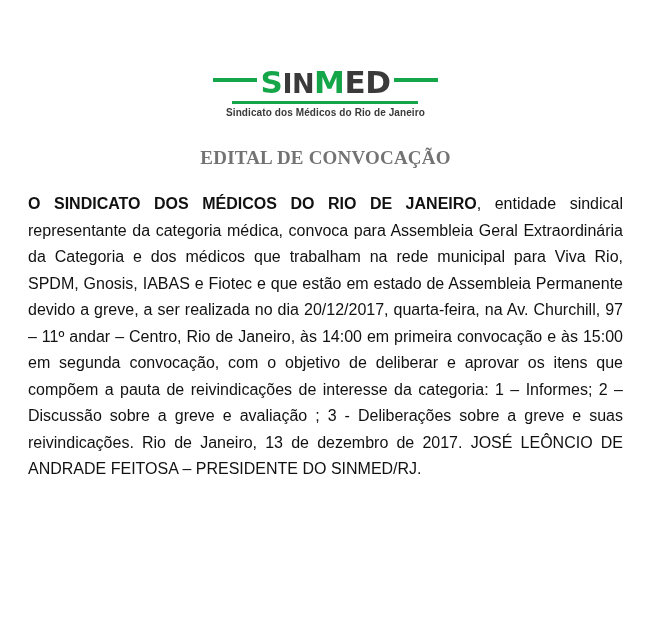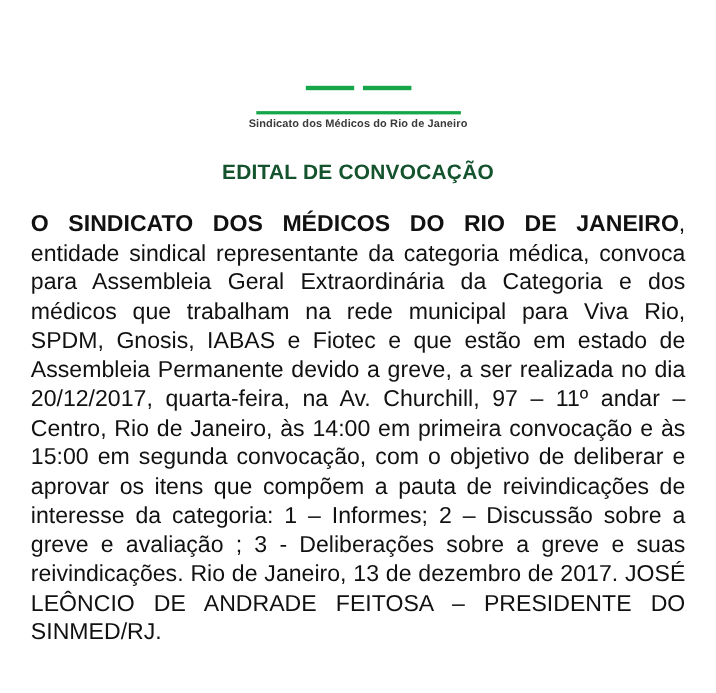--- a/index.html
+++ b/index.html
@@ -78,45 +78,47 @@
     font-weight: bold;
     color: #3a3a3a;
     margin-top: 3px;
     letter-spacing: 0.1px;
     white-space: nowrap;
   }
   .doc-title {
     text-align: center;
     font-size: 19px;
     font-weight: bold;
-    color: #14532d;
+    color: #737373;
     margin-top: 27px;
     letter-spacing: 0.2px;
+    font-family: Liberation Serif, serif;
   }
   .body-text {
     margin: 22px 28px 0 28px;
-    font-size: 21px;
+    font-size: 16px;
     line-height: 26.5px;
     text-align: justify;
     text-justify: inter-word;
     color: #111111;
   }
   .body-text b {
     font-weight: bold;
   }
 </style>
 </head>
 <body>
 
 <div class="page">
 
   <div class="logo-block">
     <div class="logo-wrap">
       <div class="logo-mark">
         <span class="logo-rule-left"></span>
+        <span class="logo-text"><span class="s">S</span><span class="in">IN</span><span class="m">M</span><span class="ed">ED</span></span>
         <span class="logo-rule-right"></span>
       </div>
       <div class="logo-underbar"></div>
       <div class="logo-sub">Sindicato dos Médicos do Rio de Janeiro</div>
     </div>
   </div>
 
   <div class="doc-title">EDITAL DE CONVOCAÇÃO</div>
 
   <div class="body-text"><b>O SINDICATO DOS MÉDICOS DO RIO DE JANEIRO</b><span>, entidade  sindical representante da categoria médica, convoca para Assembleia Geral Extraordinária da Categoria e dos médicos que trabalham na rede municipal para Viva Rio, SPDM, Gnosis, IABAS e Fiotec e que estão em estado de Assembleia Permanente devido a greve, a ser realizada no dia 20/12/2017, quarta-feira, na Av. Churchill, 97 – 11º andar – Centro, Rio de Janeiro, às 14:00 em primeira convocação e às 15:00 em segunda convocação, com o objetivo de deliberar e aprovar os itens que compõem a pauta de reivindicações de interesse da categoria:  1 – Informes; 2 – Discussão sobre a greve e avaliação ; 3 - Deliberações sobre a greve e suas reivindicações. Rio de Janeiro, 13 de dezembro de 2017. JOSÉ LEÔNCIO DE ANDRADE FEITOSA – PRESIDENTE DO SINMED/RJ.</span></div>

